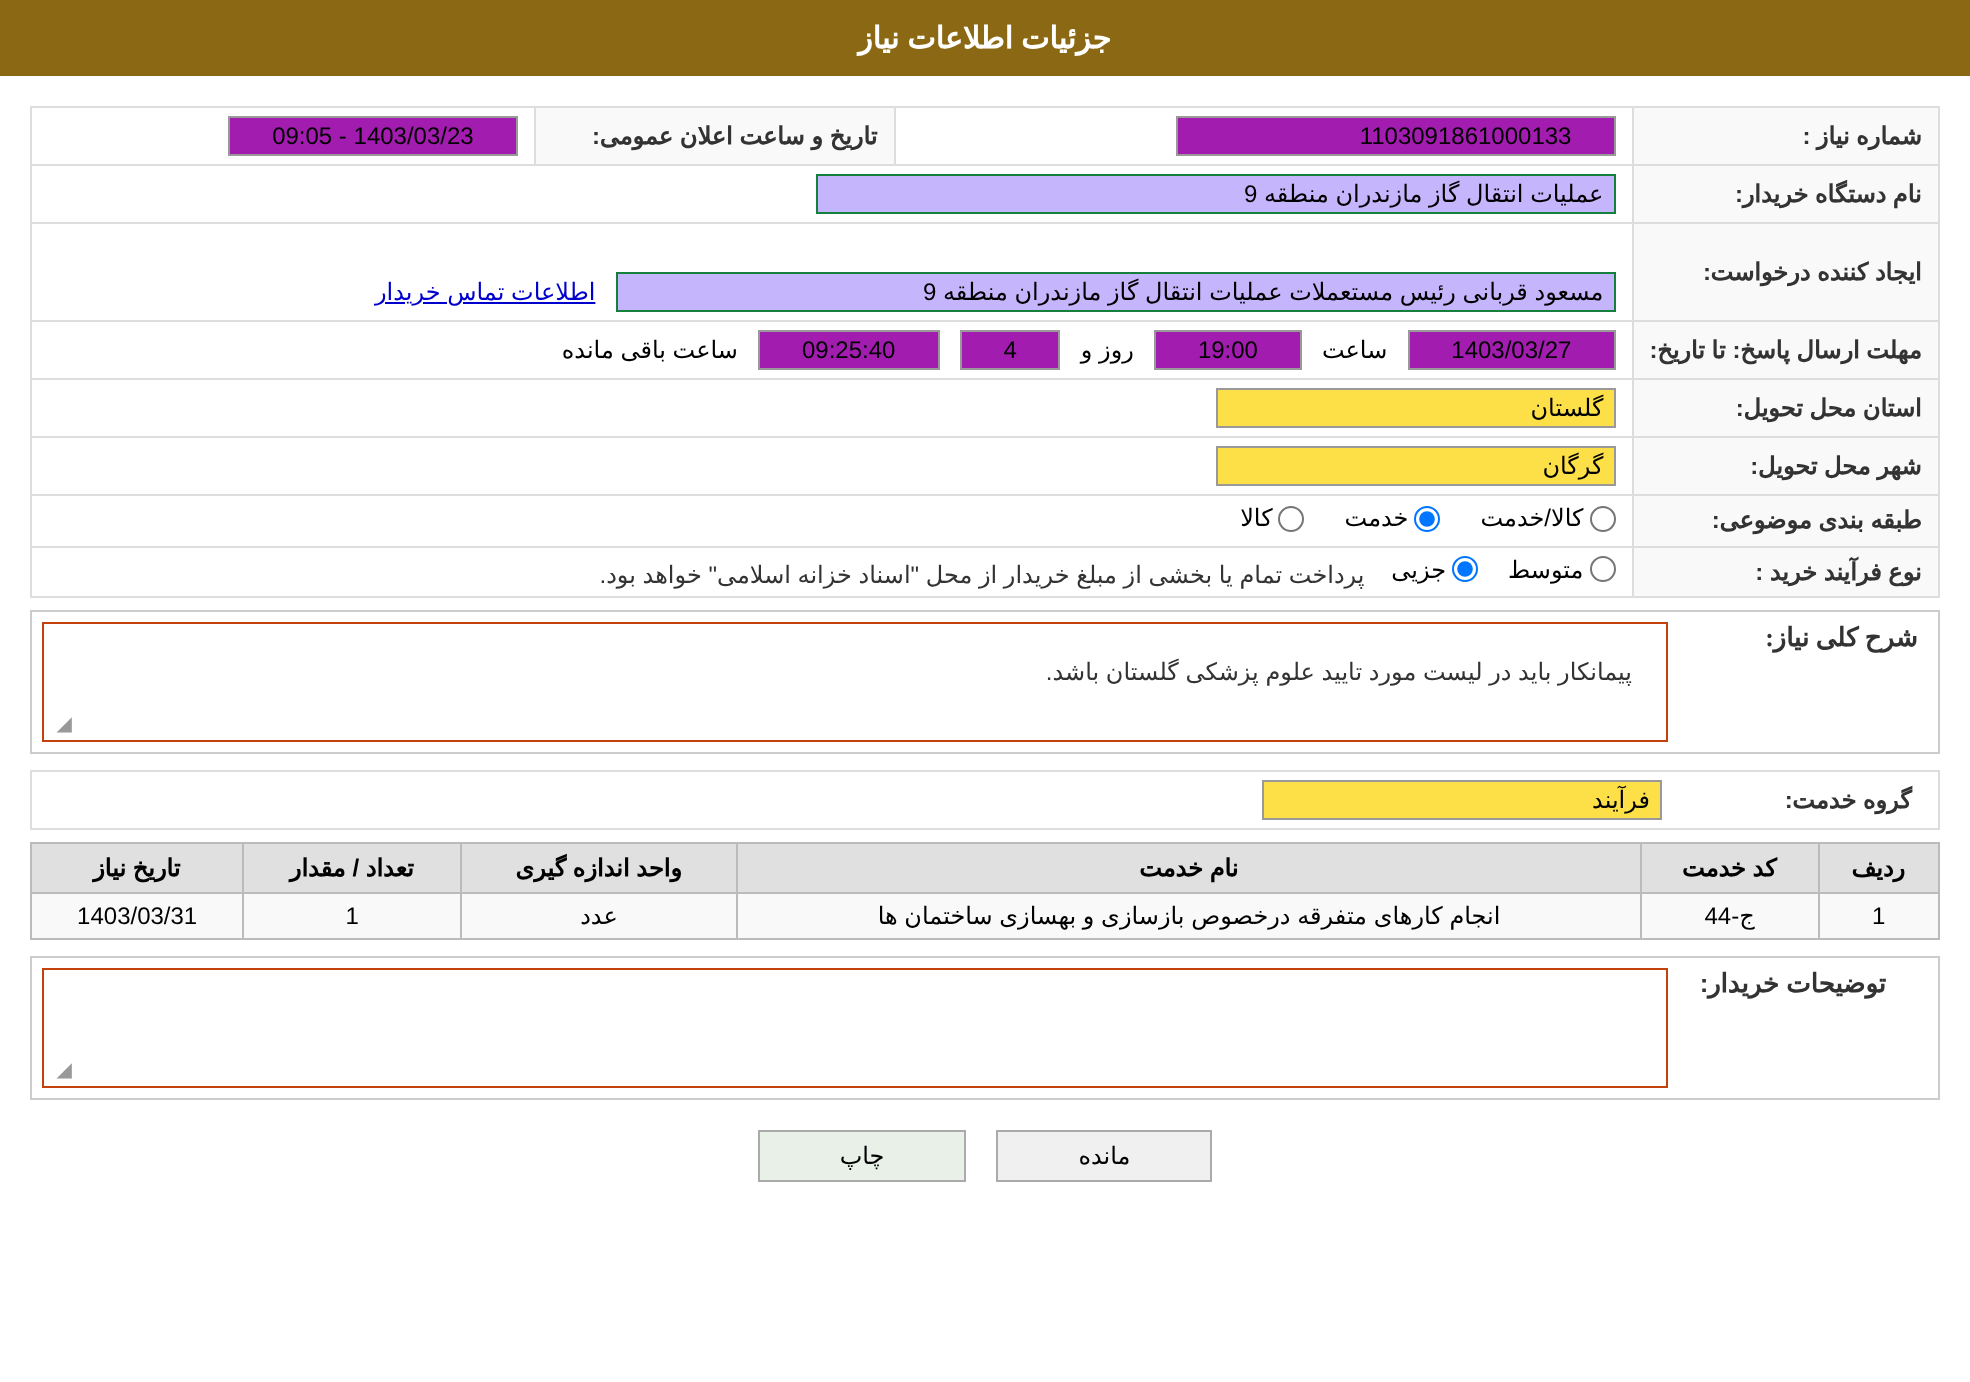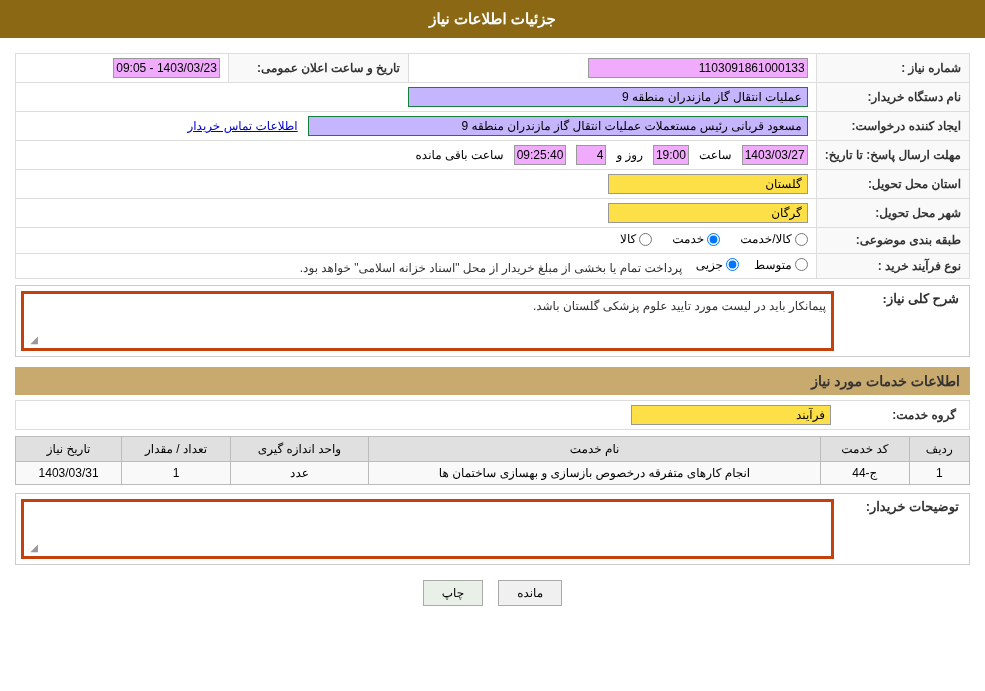--- a/index.html
+++ b/index.html
@@ -61,22 +61,22 @@
     .input-box-wide {
       border: 1px solid #15803d;
       padding: 2px 5px;
       background: #c4b5fd;
       display: inline-block;
       min-width: 400px;
     }
 
     .datetime-box {
       border: 1px solid #999;
-      padding: 2px 2px;
-      background: #f0abfc;
+      padding: 2px 21px;
+      background: #a21caf;
       display: inline-block;
     }
 
     .blue-link {
       color: #0000cc;
       text-decoration: underline;
       cursor: pointer;
     }
 
     .section-header {
@@ -112,37 +112,37 @@
       width: 100%;
       border-collapse: collapse;
       margin: 5px 0;
     }
 
     .services-table th {
       background: #e0e0e0;
       border: 1px solid #bbb;
       padding: 5px 8px;
       text-align: center;
-      font-weight: normal;
+      font-weight: bold;
     }
 
     .services-table td {
       border: 1px solid #bbb;
       padding: 4px 8px;
       text-align: center;
     }
 
     .services-table tbody tr:nth-child(odd) {
       background: #f9f9f9;
     }
 
     .description-box {
-      border: 3px solid #c2410c;
+      border: 1px solid #c2410c;
       min-height: 60px;
-      padding: 5px;
+      padding: 17px;
       background: #fff;
       width: 100%;
       position: relative;
     }
 
     .description-text {
       text-align: right;
       direction: rtl;
       color: #333;
     }
@@ -159,21 +159,21 @@
     }
 
     .buttons-row {
       display: flex;
       justify-content: center;
       gap: 15px;
       margin: 15px 0;
     }
 
     .btn {
-      padding: 5px 18px;
+      padding: 5px 40px;
       border: 1px solid #aaa;
       background: #f0f0f0;
       cursor: pointer;
       font-family: Tahoma, Arial, sans-serif;
       font-size: 12px;
     }
 
     .btn-print {
       background: #e8f0e8;
     }
@@ -214,21 +214,21 @@
       <tr>
         <td class="label-cell">نام دستگاه خریدار:</td>
         <td class="value-cell" colspan="3">
           <span class="input-box-wide">عملیات انتقال گاز مازندران منطقه 9</span>
         </td>
       </tr>
 
       <tr>
         <td class="label-cell">ایجاد کننده درخواست:</td>
         <td class="value-cell" colspan="3">
-          <span class="input-box-wide" style="min-width:500px;">مسعود قربانی رئیس مستعملات عملیات انتقال گاز مازندران منطقه 9</span>
+          <span class="input-box-wide" style="min-width:500px;margin-top:20px;">مسعود قربانی رئیس مستعملات عملیات انتقال گاز مازندران منطقه 9</span>
           &nbsp;
           <span class="blue-link">اطلاعات تماس خریدار</span>
         </td>
       </tr>
 
       <tr>
         <td class="label-cell">مهلت ارسال پاسخ: تا تاریخ:</td>
         <td class="value-cell" colspan="3">
           <span class="datetime-box">1403/03/27</span>
           &nbsp;
@@ -304,23 +304,20 @@
     <div style="display:flex; align-items:flex-start; margin-bottom:8px; border:1px solid #ccc; padding:5px;">
       <div class="field-label" style="min-width:130px; font-weight:bold; font-size:13px;font-family:Liberation Serif, serif;">شرح کلی نیاز:</div>
       <div style="flex:1;">
         <div class="description-box">
           <div class="description-text">پیمانکار باید در لیست مورد تایید علوم پزشکی گلستان باشد.</div>
           <span class="resize-handle">◢</span>
         </div>
       </div>
     </div>
 
-    <div class="section-header">
-      <span>اطلاعات خدمات مورد نیاز</span>
-    </div>
 
     <div style="display:flex; align-items:center; margin-bottom:6px; padding: 4px 8px; border:1px solid #ddd; background:#fff;">
       <span class="field-label" style="min-width:130px; font-weight:bold;">گروه خدمت:</span>
       <span class="input-box">فرآیند</span>
     </div>
 
     <table class="services-table">
       <thead>
         <tr>
           <th>ردیف</th>
@@ -337,21 +334,21 @@
             <td>ج-44</td>
             <td>انجام کارهای متفرقه درخصوص بازسازی و بهسازی ساختمان ها</td>
             <td>عدد</td>
             <td>1</td>
             <td>1403/03/31</td>
           </tr>
         </tbody>
     </table>
 
     <div style="display:flex; align-items:flex-start; margin-top:8px; margin-bottom:8px; border:1px solid #ccc; padding:5px;">
-      <div class="field-label" style="min-width:130px; font-weight:bold; font-size:13px;">توضیحات خریدار:</div>
+      <div class="field-label" style="min-width:130px; font-weight:bold; font-size:13px;text-align:center;">توضیحات خریدار:</div>
       <div style="flex:1;">
         <div class="description-box">
           <span class="resize-handle">◢</span>
         </div>
       </div>
     </div>
 
     <div class="buttons-row">
       <button class="btn btn-back">مانده</button>
       <button class="btn btn-print">چاپ</button>

